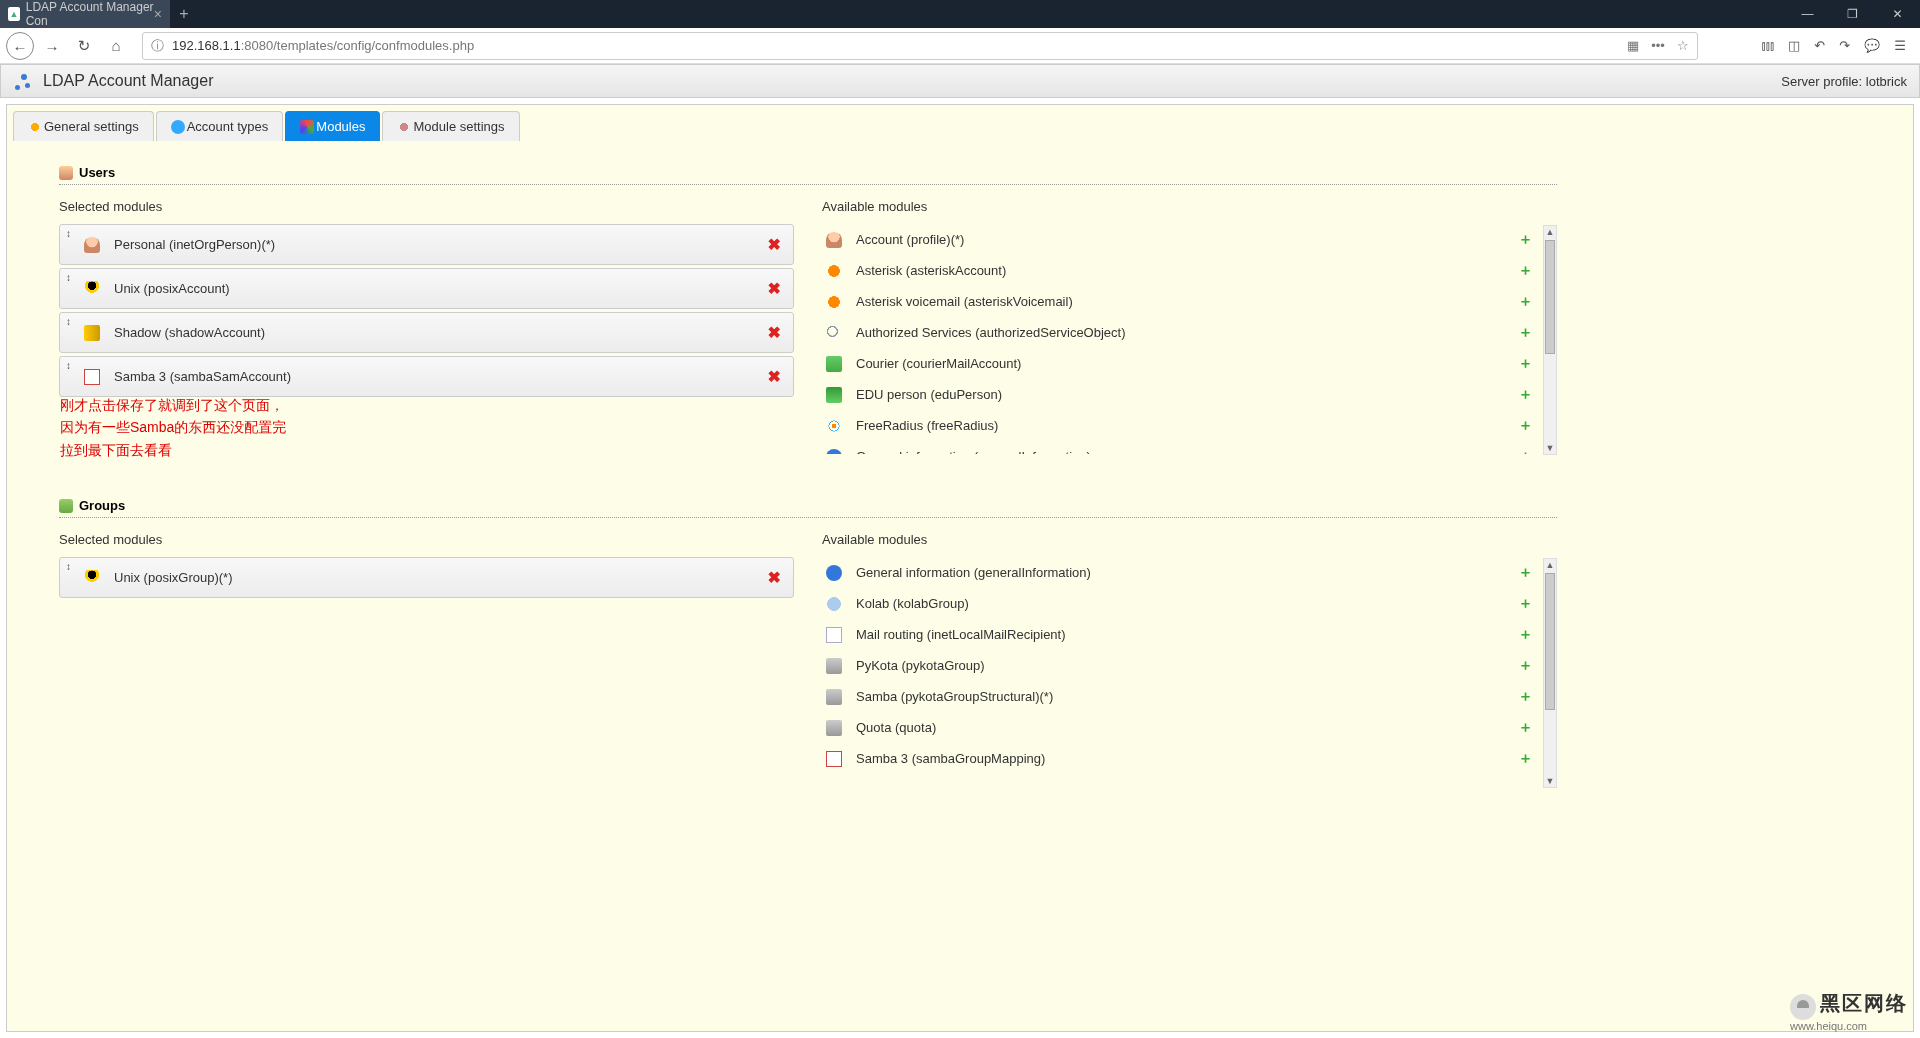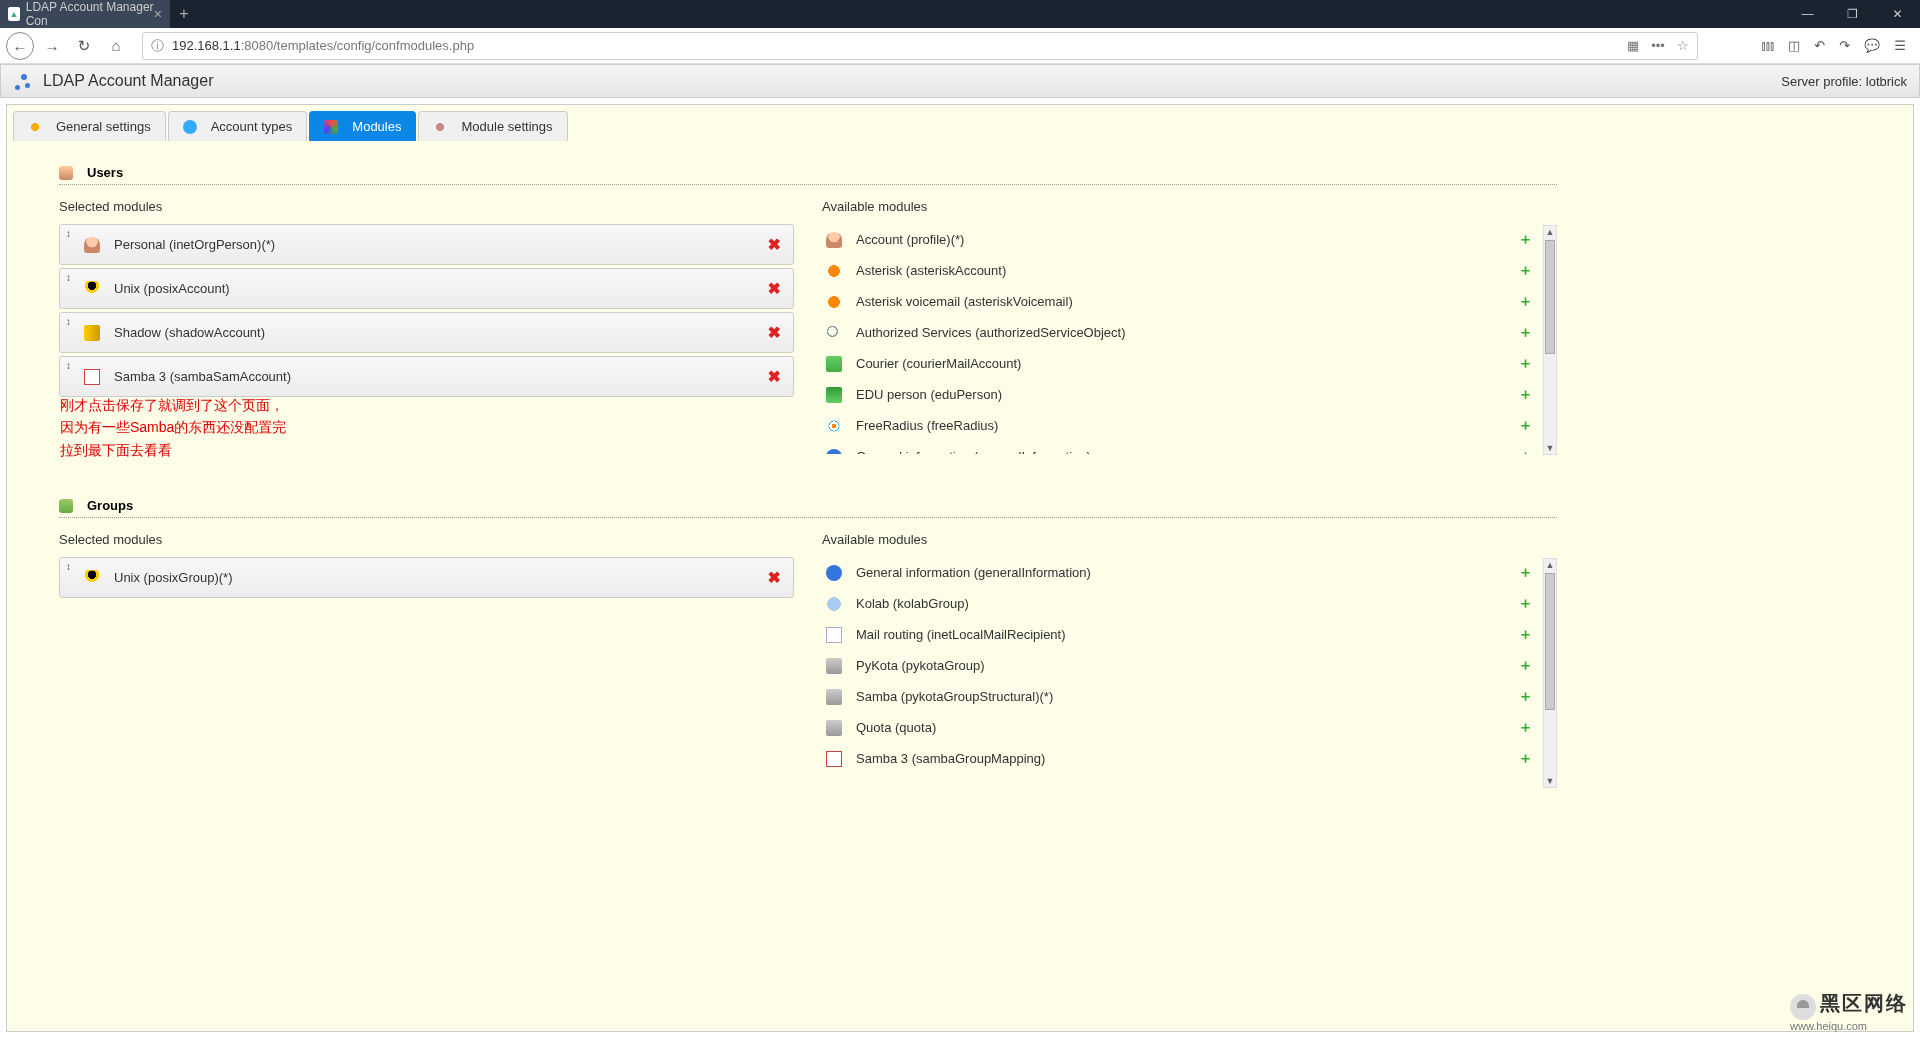--- a/index.html
+++ b/index.html
@@ -27,26 +27,26 @@
 .logo { width: 22px; height: 18px; margin-right: 8px; display: inline-block; position: relative; }
 .logo::before, .logo::after { content: ""; position: absolute; border-radius: 50%; }
 .logo::before { width: 6px; height: 6px; background: #3a7bd5; top: 2px; left: 8px; }
 .logo::after { width: 5px; height: 5px; background: #3a7bd5; bottom: 0; left: 2px; box-shadow: 10px -2px 0 #3a7bd5; }
 .app-title { color: #333; font-size: 16px; }
 .server-prof { margin-left: auto; color: #333; font-size: 13px; }
 
 
 .frame { border: 1px solid #ccc; margin: 6px; padding: 6px; background: #fdfde8; min-height: calc(100vh - 110px); }
 .tabs { display: flex; gap: 2px; }
-.tabbtn { background: #f0f0f0; border: 1px solid #ccc; border-bottom: none; border-radius: 4px 4px 0 0; padding: 7px 14px; display: flex; align-items: center; gap: 14px; color: #333; cursor: pointer; }
+.tabbtn { background: #f0f0f0; border: 1px solid #ccc; border-bottom: none; border-radius: 4px 4px 0 0; padding: 7px 14px; display: flex; align-items: center; gap: 2px; color: #333; cursor: pointer; }
 .tabbtn.active { background: #0b87e8; color: #fff; border-color: #0b87e8; }
 .tab-ico { width: 14px; height: 14px; display: inline-block; }
 
 .content { padding: 20px 350px 20px 46px; }
-.section-hdr { border-bottom: 1px dotted #999; padding: 4px 0; margin-bottom: 14px; display: flex; align-items: center; gap: 14px; font-weight: bold; }
+.section-hdr { border-bottom: 1px dotted #999; padding: 4px 0; margin-bottom: 14px; display: flex; align-items: center; gap: 6px; font-weight: bold; }
 .sec-ico { width: 14px; height: 14px; display: inline-block; }
 
 .cols { display: flex; gap: 28px; }
 .col { flex: 1; }
 .col h4 { font-weight: normal; color: #333; margin-bottom: 10px; font-size: 13px; }
 
 .selbox { border: 1px solid #ccc; background: linear-gradient(#f8f8f8,#ececec); border-radius: 3px; margin-bottom: 3px; padding: 10px 12px; display: flex; align-items: center; position: relative; }
 .drag { position: absolute; left: 6px; top: 3px; font-size: 10px; color: #444; }
 .mod-ico { width: 16px; height: 16px; margin: 0 14px 0 12px; display: inline-block; }
 .selbox .label { flex: 1; color: #333; }

